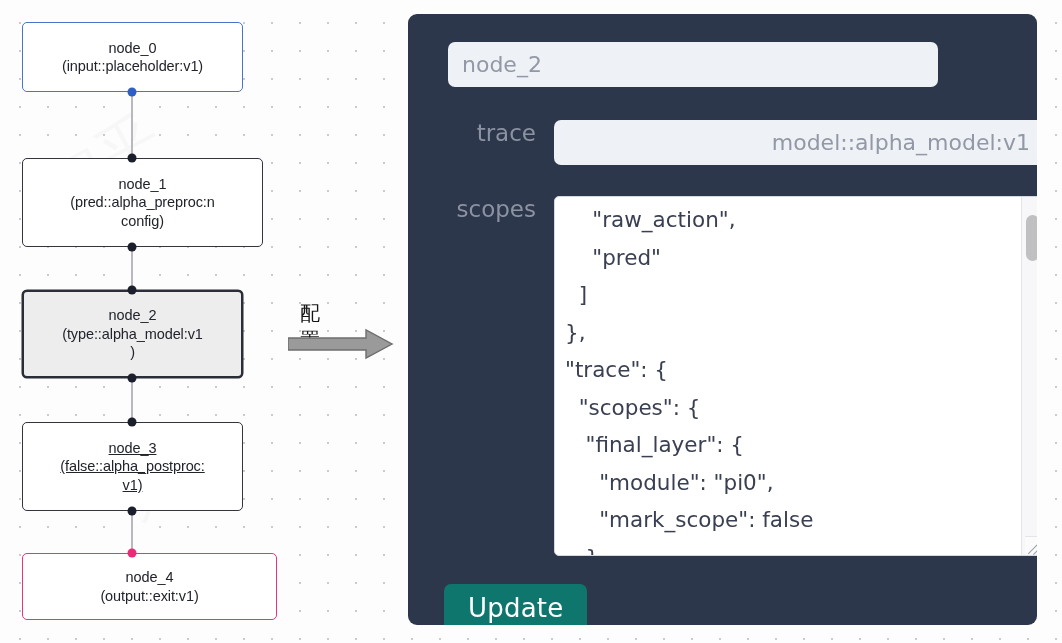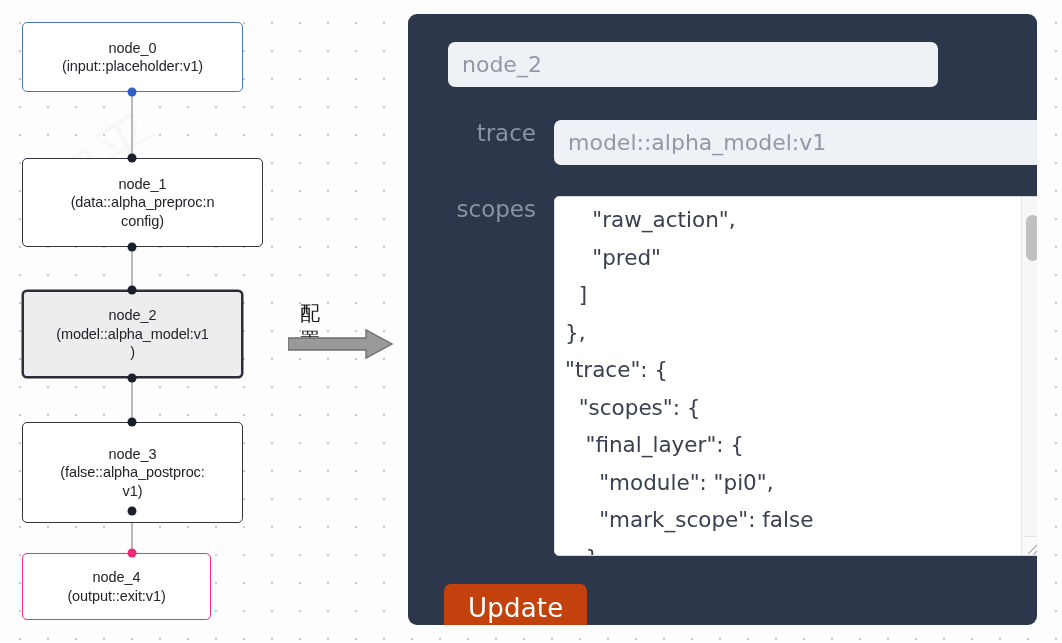--- a/index.html
+++ b/index.html
@@ -226,21 +226,21 @@
   }
   #config-resize::after {
     width: 9px; right: 1px; bottom: 2px; transform: rotate(-45deg);
   }
 
   
   #update-button {
     position: absolute;
     left: 36px;
     top: 570px;
-    background: #c2410c;
+    background: #0f766e;
     color: #ffffff;
     border: none;
     border-radius: 7px;
     font-size: 26px;
     font-family: "DejaVu Sans", sans-serif;
     padding: 8px 24px 12px 24px;
     height: 52px;
     cursor: pointer;
     letter-spacing: 0.2px;
   }
@@ -263,43 +263,43 @@
   <div class="edge" style="left:132px; top:511px; height:42px;"></div>
 
   <div class="node input-node" style="left:22px; top:22px; width:221px; height:70px;">
     <span class="nl1">node_0</span>
     <span class="nl2">(input::placeholder:v1)</span>
   </div>
   <div class="port blue" style="left:132px; top:92px;"></div>
 
   <div class="node" style="left:22px; top:158px; width:241px; height:89px;">
     <span class="nl1">node_1</span>
-    <span class="nl2">(data::alpha_preproc:n</span>
+    <span class="nl2">(pred::alpha_preproc:n</span>
     <span class="nl2">config)</span>
   </div>
   <div class="port" style="left:132px; top:158px;"></div>
   <div class="port" style="left:132px; top:247px;"></div>
 
   <div class="node selected" style="left:22px; top:290px; width:221px; height:88px;">
     <span class="nl1">node_2</span>
-    <span class="nl2">(model::alpha_model:v1</span>
+    <span class="nl2">(type::alpha_model:v1</span>
     <span class="nl2">)</span>
   </div>
   <div class="port" style="left:132px; top:290px;"></div>
   <div class="port" style="left:132px; top:378px;"></div>
 
-  <div class="node" style="left:22px; top:422px; width:221px; height:101px;">
+  <div class="node" style="left:22px; top:422px; width:221px; height:89px;text-decoration:underline;">
     <span class="nl1">node_3</span>
     <span class="nl2">(false::alpha_postproc:</span>
     <span class="nl2">v1)</span>
   </div>
   <div class="port" style="left:132px; top:422px;"></div>
   <div class="port" style="left:132px; top:511px;"></div>
 
-  <div class="node output-node" style="left:22px; top:553px; width:189px; height:67px;text-align:center;">
+  <div class="node output-node" style="left:22px; top:553px; width:255px; height:67px;text-align:center;">
     <span class="nl1">node_4</span>
     <span class="nl2">(output::exit:v1)</span>
   </div>
   <div class="port pink" style="left:132px; top:553px;"></div>
 
   <div id="arrow-group">
     <div id="arrow-label">配置</div>
     <svg id="arrow-svg" width="106" height="32" viewBox="0 0 106 32">
       <path d="M0 10 L78 10 L78 2 L104 16 L78 30 L78 22 L0 22 Z" fill="#9a9a9a" stroke="#6d6d6d" stroke-width="1.4"></path>
     </svg>
@@ -308,21 +308,21 @@
 </div>
 
 <div id="panel">
 
   <div class="field-row" id="row-id">
     <div class="field-input" style="margin-left:18px;">node_2</div>
   </div>
 
   <div class="field-row" id="row-type">
     <div class="field-label">trace</div>
-    <div class="field-input" style="margin-left:18px;">model::alpha_model:v1</div>
+    <div class="field-input" style="margin-left:18px;text-align:right;">model::alpha_model:v1</div>
   </div>
 
   <div class="field-row" id="row-config">
     <div class="field-label">scopes</div>
     <div id="config-box" style="margin-left:18px;">
       <pre id="config-text">    "raw_action",
     "pred"
   ]
 },
 "trace": {

